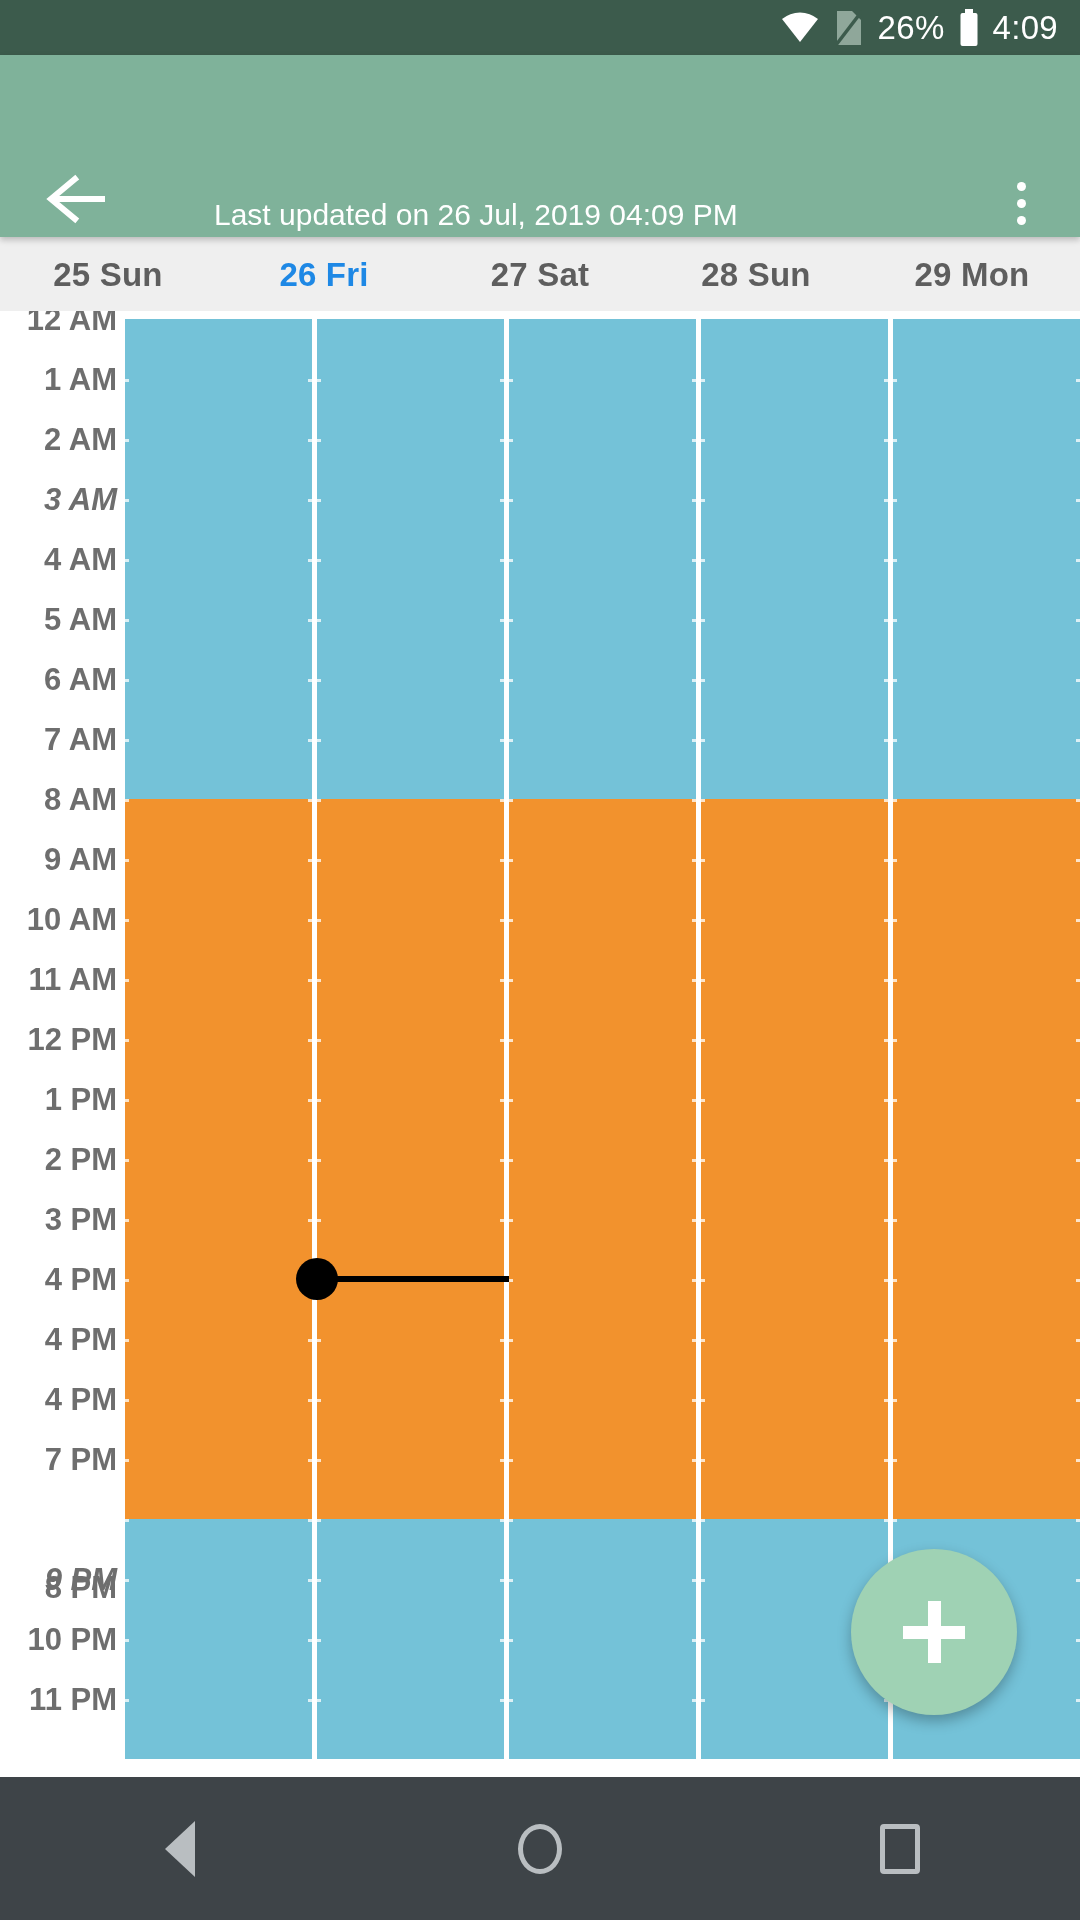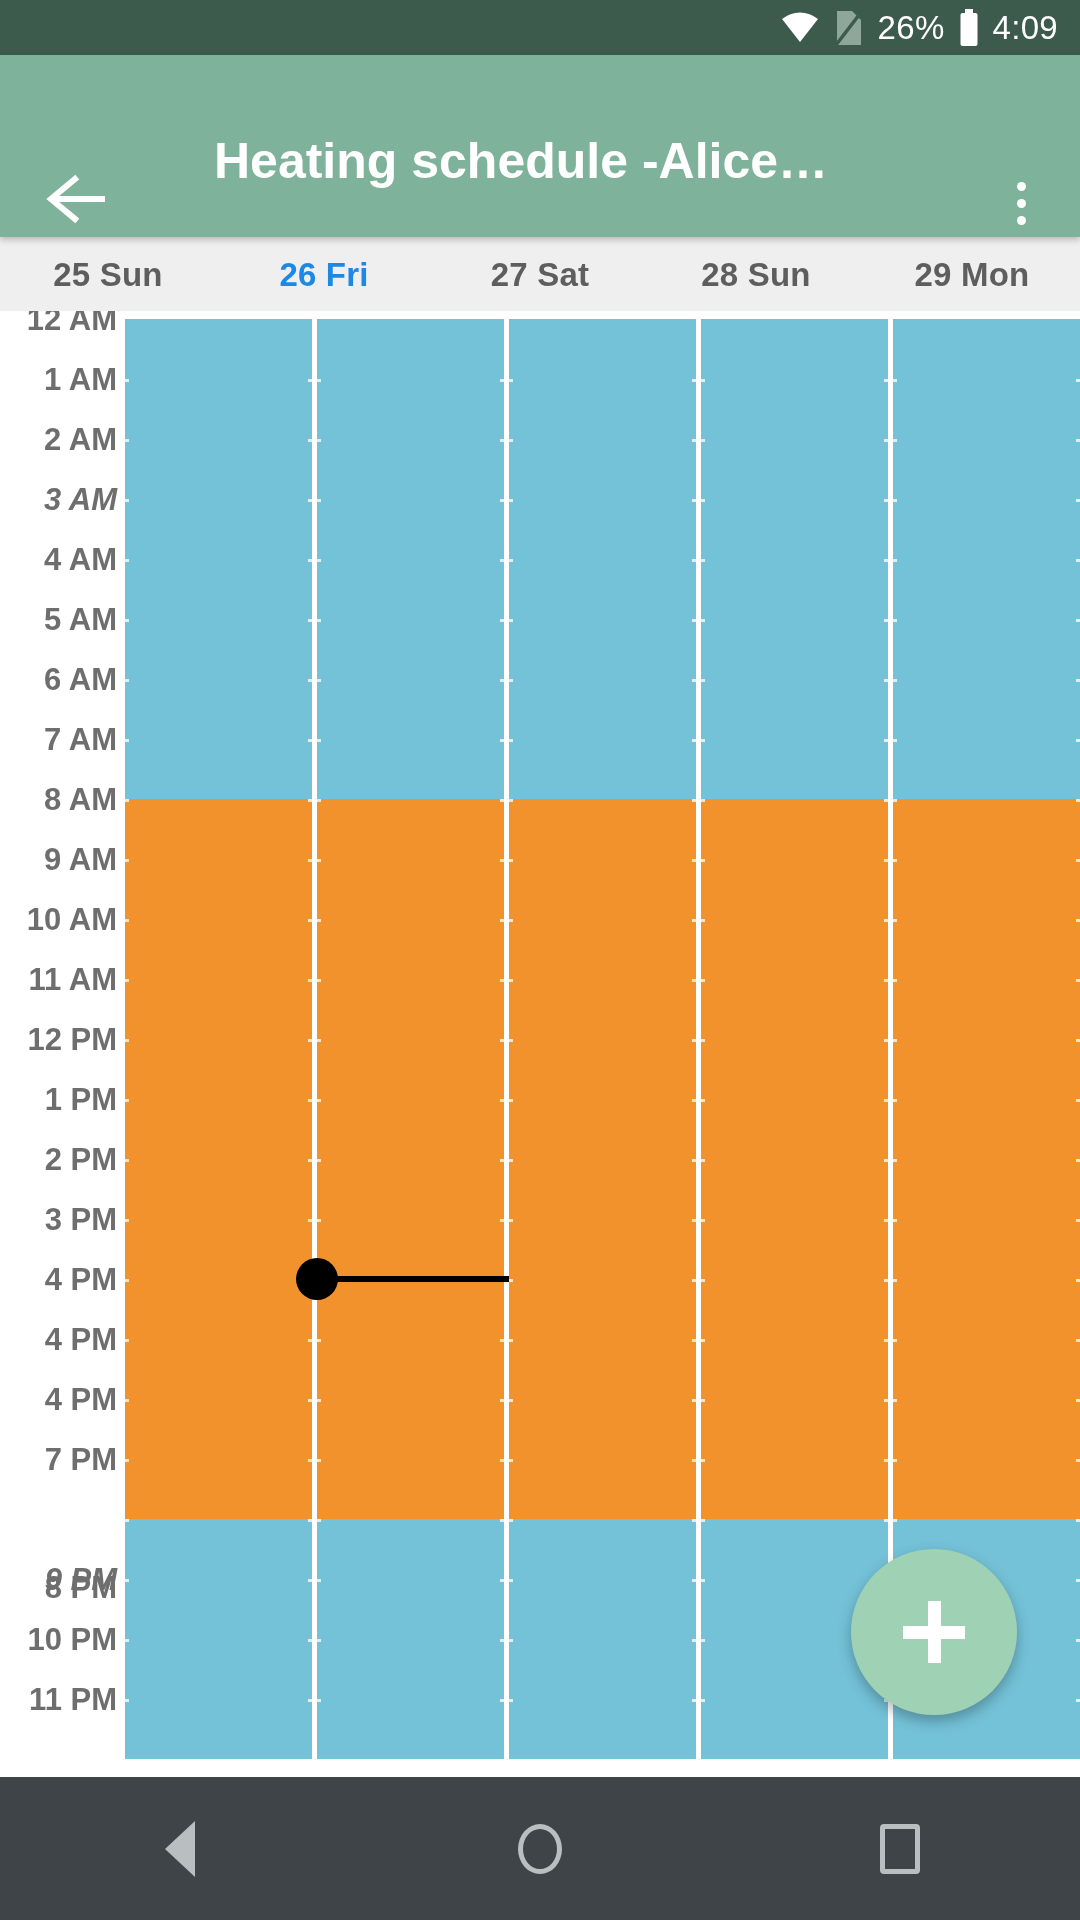--- a/index.html
+++ b/index.html
@@ -149,21 +149,21 @@
 
   <div class="appbar">
     <div class="back-btn">
       <span>
         <svg width="62" height="50" viewBox="0 0 62 50">
           <path d="M30 5 L6 25 L30 45" fill="none" stroke="#ffffff" stroke-width="6" stroke-linecap="square" stroke-linejoin="miter"></path>
           <line x1="6" y1="25" x2="60" y2="25" stroke="#ffffff" stroke-width="6"></line>
         </svg>
       </span>
     </div>
-    <div class="ab-title">Heating schedule -Alice…</div>
+    <div class="ab-sub">Last updated on  26 Jul, 2019 04:09 PM</div>
     <div class="overflow-btn">
       <span class="dot"></span>
       <span class="dot"></span>
       <span class="dot"></span>
     </div>
   </div>
 
   <div class="tabs" id="day-tabs">
       <div class="tab"><span>25 Sun</span></div>
       <div class="tab sel"><span>26 Fri</span></div>

